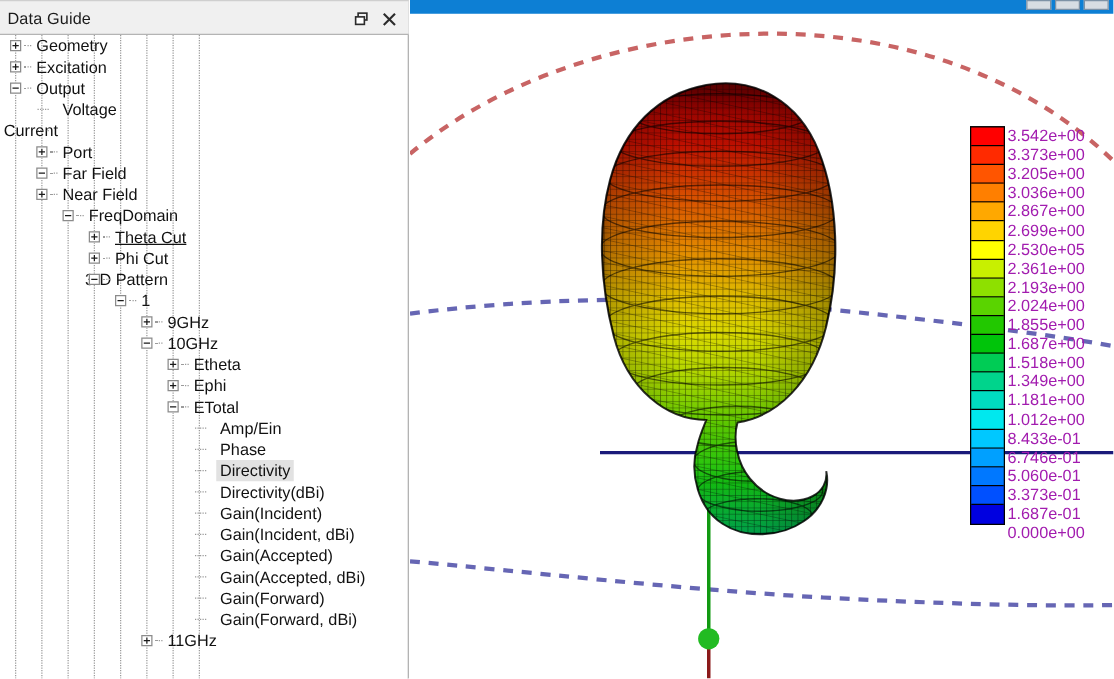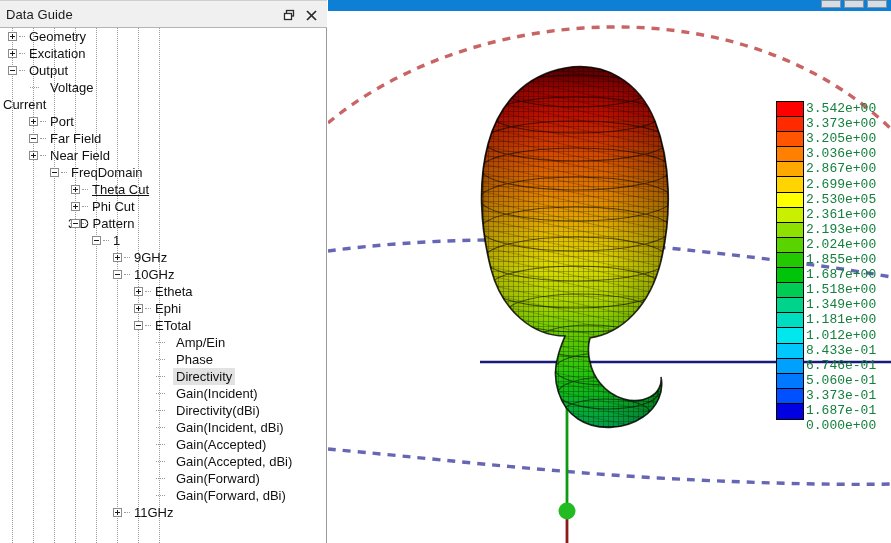--- a/index.html
+++ b/index.html
@@ -166,24 +166,24 @@
   .cb-band:last-child { border-bottom: none; }
   #cb-labels {
     position: absolute;
     left: 806px; top: 95px;
     width: 85px; height: 330px;
   }
   .cb-lab {
     position: absolute;
     left: 0;
     font-size: 13px;
-    color: #15803d;
+    color: #a21caf;
     white-space: nowrap;
     line-height: 14px;
-    font-family: Liberation Mono, monospace;
+    font-family: Liberation Sans, sans-serif;
   }
 </style>
 </head>
 <body>
 
 <div id="app">
 
   <div id="dataguide">
 
     <div id="dg-titlebar">
@@ -228,22 +228,22 @@
           <div class="tnode"><span class="exp" style="left: 71px;"></span><span class="stub" style="left: 82px; width: 6px;"></span><span class="tlabel" style="margin-left: 65px;">3-D Pattern</span></div>
           <div class="tnode"><span class="exp" style="left: 92px;"></span><span class="stub" style="left: 103px; width: 6px;"></span><span class="tlabel" style="margin-left: 110px;">1</span></div>
           <div class="tnode"><span class="exp plus" style="left: 113px;"></span><span class="stub" style="left: 124px; width: 6px;"></span><span class="tlabel" style="margin-left: 131px;">9GHz</span></div>
           <div class="tnode"><span class="exp" style="left: 113px;"></span><span class="stub" style="left: 124px; width: 6px;"></span><span class="tlabel" style="margin-left: 131px;">10GHz</span></div>
           <div class="tnode"><span class="exp plus" style="left: 134px;"></span><span class="stub" style="left: 145px; width: 6px;"></span><span class="tlabel" style="margin-left: 152px;">Etheta</span></div>
           <div class="tnode"><span class="exp plus" style="left: 134px;"></span><span class="stub" style="left: 145px; width: 6px;"></span><span class="tlabel" style="margin-left: 152px;">Ephi</span></div>
           <div class="tnode"><span class="exp" style="left: 134px;"></span><span class="stub" style="left: 145px; width: 6px;"></span><span class="tlabel" style="margin-left: 152px;">ETotal</span></div>
           <div class="tnode"><span class="stub" style="left: 156px; width: 9px;"></span><span class="tlabel" style="margin-left: 173px;">Amp/Ein</span></div>
           <div class="tnode"><span class="stub" style="left: 156px; width: 9px;"></span><span class="tlabel" style="margin-left: 173px;">Phase</span></div>
           <div class="tnode"><span class="stub" style="left: 156px; width: 9px;"></span><span class="tlabel sel" style="margin-left: 173px;">Directivity</span></div>
+          <div class="tnode"><span class="stub" style="left: 156px; width: 9px;"></span><span class="tlabel" style="margin-left: 173px;">Directivity(dBi)</span></div>
           <div class="tnode"><span class="stub" style="left: 156px; width: 9px;"></span><span class="tlabel" style="margin-left: 173px;">Gain(Incident)</span></div>
-          <div class="tnode"><span class="stub" style="left: 156px; width: 9px;"></span><span class="tlabel" style="margin-left: 173px;">Directivity(dBi)</span></div>
           <div class="tnode"><span class="stub" style="left: 156px; width: 9px;"></span><span class="tlabel" style="margin-left: 173px;">Gain(Incident, dBi)</span></div>
           <div class="tnode"><span class="stub" style="left: 156px; width: 9px;"></span><span class="tlabel" style="margin-left: 173px;">Gain(Accepted)</span></div>
           <div class="tnode"><span class="stub" style="left: 156px; width: 9px;"></span><span class="tlabel" style="margin-left: 173px;">Gain(Accepted, dBi)</span></div>
           <div class="tnode"><span class="stub" style="left: 156px; width: 9px;"></span><span class="tlabel" style="margin-left: 173px;">Gain(Forward)</span></div>
           <div class="tnode"><span class="stub" style="left: 156px; width: 9px;"></span><span class="tlabel" style="margin-left: 173px;">Gain(Forward, dBi)</span></div>
           <div class="tnode"><span class="exp plus" style="left: 113px;"></span><span class="stub" style="left: 124px; width: 6px;"></span><span class="tlabel" style="margin-left: 131px;">11GHz</span></div>
         </div>
     </div>
   </div>
 

